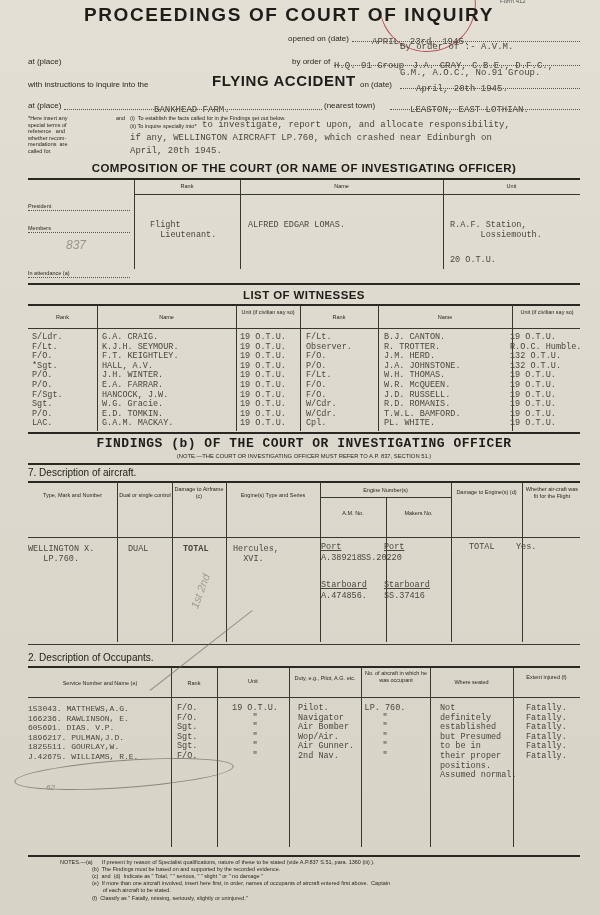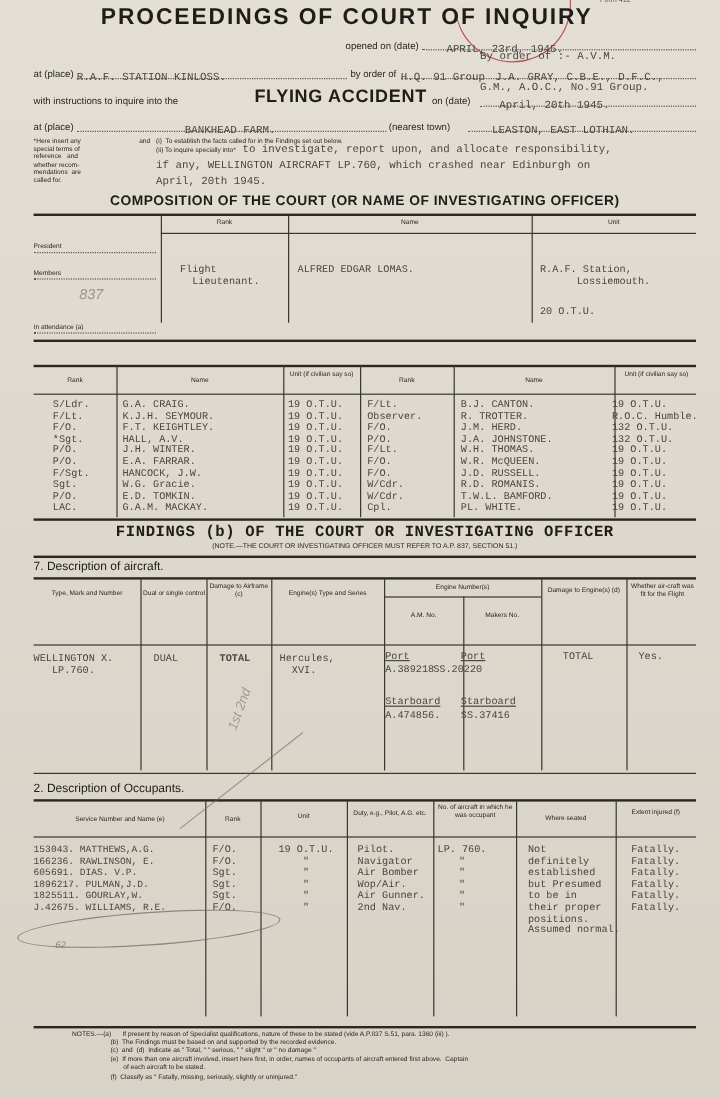--- a/index.html
+++ b/index.html
@@ -34,23 +34,20 @@
 
   <div class="abs title1">PROCEEDINGS  OF  COURT  OF  INQUIRY</div>
 
   <div class="abs lbl" style="left:288px;top:34px;">opened on (date)</div>
   <div class="abs dots" style="left:352px;top:30px;width:228px;height:11px;">
     <span class="mono typed" style="margin-left:20px;">APRIL, 23rd, 1945.</span>
   </div>
   <div class="abs mono typed" style="left:400px;top:42px;">By order of :- A.V.M.</div>
 
   <div class="abs lbl" style="left:28px;top:57px;">at (place)</div>
-  <div class="abs dots" style="left:64px;top:54px;width:225px;height:11px;">
-    <span class="mono typed">R.A.F. STATION KINLOSS.</span>
-  </div>
   <div class="abs lbl" style="left:292px;top:57px;">by order of</div>
   <div class="abs dots" style="left:334px;top:54px;width:246px;height:11px;">
     <span class="mono typed">H.Q. 91 Group</span>
     <span class="mono typed" style="margin-left:4px;">J.A. GRAY, C.B.E., D.F.C.,</span>
   </div>
 
   <div class="abs lbl" style="left:28px;top:80px;">with instructions to inquire into the</div>
   <div class="abs big" style="left:212px;top:72px;">FLYING  ACCIDENT</div>
   <div class="abs lbl" style="left:360px;top:80px;">on (date)</div>
   <div class="abs dots" style="left:400px;top:77px;width:180px;height:11px;">
@@ -94,36 +91,37 @@
   <div class="abs" style="left:66px;top:238px;font-size:12px;color:#9a958c;font-style:italic;">837</div>
   <div class="abs note dots" style="left:28px;top:270px;width:102px;">In attendance (a)</div>
   <div class="abs mono cell" style="left:150px;top:221px;">Flight
   Lieutenant.</div>
   <div class="abs mono cell" style="left:248px;top:221px;">ALFRED EDGAR LOMAS.</div>
   <div class="abs mono cell" style="left:450px;top:221px;">R.A.F. Station,
       Lossiemouth.</div>
   <div class="abs mono cell" style="left:450px;top:256px;">20 O.T.U.</div>
   <div class="rule" style="left:28px;top:283px;width:552px;"></div>
 
+  <div class="abs sec-title" style="left:28px;top:289px;width:552px;">LIST OF WITNESSES</div>
   <div class="rule" style="left:28px;top:304px;width:552px;"></div>
   <div class="thin" style="left:28px;top:328px;width:552px;"></div>
   <div class="vline" style="left:97px;top:305px;height:126px;"></div>
   <div class="vline" style="left:236px;top:305px;height:126px;"></div>
   <div class="vline" style="left:300px;top:305px;height:126px;"></div>
   <div class="vline" style="left:378px;top:305px;height:126px;"></div>
   <div class="vline" style="left:512px;top:305px;height:126px;"></div>
   <div class="abs hdr" style="left:28px;top:314px;width:69px;">Rank</div>
   <div class="abs hdr" style="left:97px;top:314px;width:139px;">Name</div>
   <div class="abs hdr" style="left:238px;top:309px;width:60px;">Unit (if civilian say so)</div>
   <div class="abs hdr" style="left:300px;top:314px;width:78px;">Rank</div>
   <div class="abs hdr" style="left:378px;top:314px;width:134px;">Name</div>
   <div class="abs hdr" style="left:514px;top:309px;width:66px;">Unit (if civilian say so)</div>
 
   <div class="abs" style="left:28px;top:333px;width:560px;">
-    <div class="mono cell abs" style="left:16px;top:0;"><div>S/Ldr.</div><div>F/Lt.</div><div>F/O.</div><div>*Sgt.</div><div>P/O.</div><div>P/O.</div><div>F/Sgt.</div><div>Sgt.</div><div>P/O.</div><div>LAC.</div></div>
+    <div class="mono cell abs" style="left:4px;top:0;"><div>S/Ldr.</div><div>F/Lt.</div><div>F/O.</div><div>*Sgt.</div><div>P/O.</div><div>P/O.</div><div>F/Sgt.</div><div>Sgt.</div><div>P/O.</div><div>LAC.</div></div>
     <div class="mono cell abs" style="left:74px;top:0;"><div>G.A. CRAIG.</div><div>K.J.H. SEYMOUR.</div><div>F.T. KEIGHTLEY.</div><div>HALL, A.V.</div><div>J.H. WINTER.</div><div>E.A. FARRAR.</div><div>HANCOCK, J.W.</div><div>W.G. Gracie.</div><div>E.D. TOMKIN.</div><div>G.A.M. MACKAY.</div></div>
     <div class="mono cell abs" style="left:212px;top:0;"><div>19 O.T.U.</div><div>19 O.T.U.</div><div>19 O.T.U.</div><div>19 O.T.U.</div><div>19 O.T.U.</div><div>19 O.T.U.</div><div>19 O.T.U.</div><div>19 O.T.U.</div><div>19 O.T.U.</div><div>19 O.T.U.</div></div>
     <div class="mono cell abs" style="left:278px;top:0;"><div>F/Lt.</div><div>Observer.</div><div>F/O.</div><div>P/O.</div><div>F/Lt.</div><div>F/O.</div><div>F/O.</div><div>W/Cdr.</div><div>W/Cdr.</div><div>Cpl.</div></div>
     <div class="mono cell abs" style="left:356px;top:0;"><div>B.J. CANTON.</div><div>R. TROTTER.</div><div>J.M. HERD.</div><div>J.A. JOHNSTONE.</div><div>W.H. THOMAS.</div><div>W.R. McQUEEN.</div><div>J.D. RUSSELL.</div><div>R.D. ROMANIS.</div><div>T.W.L. BAMFORD.</div><div>PL. WHITE.</div></div>
     <div class="mono cell abs" style="left:482px;top:0;"><div>19 O.T.U.</div><div>R.O.C. Humble.</div><div>132 O.T.U.</div><div>132 O.T.U.</div><div>19 O.T.U.</div><div>19 O.T.U.</div><div>19 O.T.U.</div><div>19 O.T.U.</div><div>19 O.T.U.</div><div>19 O.T.U.</div></div>
   </div>
 
   <div class="rule" style="left:28px;top:432px;width:552px;"></div>
   <div class="abs" style="left:28px;top:436px;width:552px;text-align:center;font-size:13px;font-weight:bold;letter-spacing:0.5px;color:#1f1c19;font-family:Liberation Mono, monospace;">FINDINGS (b) OF THE COURT OR INVESTIGATING OFFICER</div>
   <div class="abs" style="left:28px;top:453px;width:552px;text-align:center;font-size:5.8px;color:#2a2622;">(NOTE.—THE COURT OR INVESTIGATING OFFICER MUST REFER TO A.P. 837, SECTION 51.)</div>
@@ -158,21 +156,21 @@
   XVI.</div>
   <div class="abs mono cell" style="left:321px;top:543px;text-decoration:underline;">Port</div>
   <div class="abs mono cell" style="left:321px;top:554px;">A.389218</div>
   <div class="abs mono cell" style="left:384px;top:543px;text-decoration:underline;">Port</div>
   <div class="abs mono cell" style="left:361px;top:554px;">SS.20220</div>
   <div class="abs mono cell" style="left:321px;top:581px;text-decoration:underline;">Starboard</div>
   <div class="abs mono cell" style="left:321px;top:592px;">A.474856.</div>
   <div class="abs mono cell" style="left:384px;top:581px;text-decoration:underline;">Starboard</div>
   <div class="abs mono cell" style="left:384px;top:592px;font-family:Liberation Mono, monospace;">SS.37416</div>
   <div class="abs mono cell" style="left:469px;top:543px;">TOTAL</div>
-  <div class="abs mono cell" style="left:532px;top:543px;">Yes.</div>
+  <div class="abs mono cell" style="left:516px;top:543px;">Yes.</div>
   <div class="abs" style="left:182px;top:585px;font-size:11px;color:#a09a90;font-style:italic;transform:rotate(-70deg);">1st 2nd</div>
 
   <div class="thin" style="left:28px;top:644px;width:552px;"></div>
   <div class="abs" style="left:28px;top:652px;font-size:10px;color:#1f1c19;">2.  Description of Occupants.</div>
   <div class="rule" style="left:28px;top:666px;width:552px;"></div>
   <div class="vline" style="left:171px;top:667px;height:180px;"></div>
   <div class="vline" style="left:217px;top:667px;height:180px;"></div>
   <div class="vline" style="left:289px;top:667px;height:180px;"></div>
   <div class="vline" style="left:361px;top:667px;height:180px;"></div>
   <div class="vline" style="left:430px;top:667px;height:180px;"></div>

